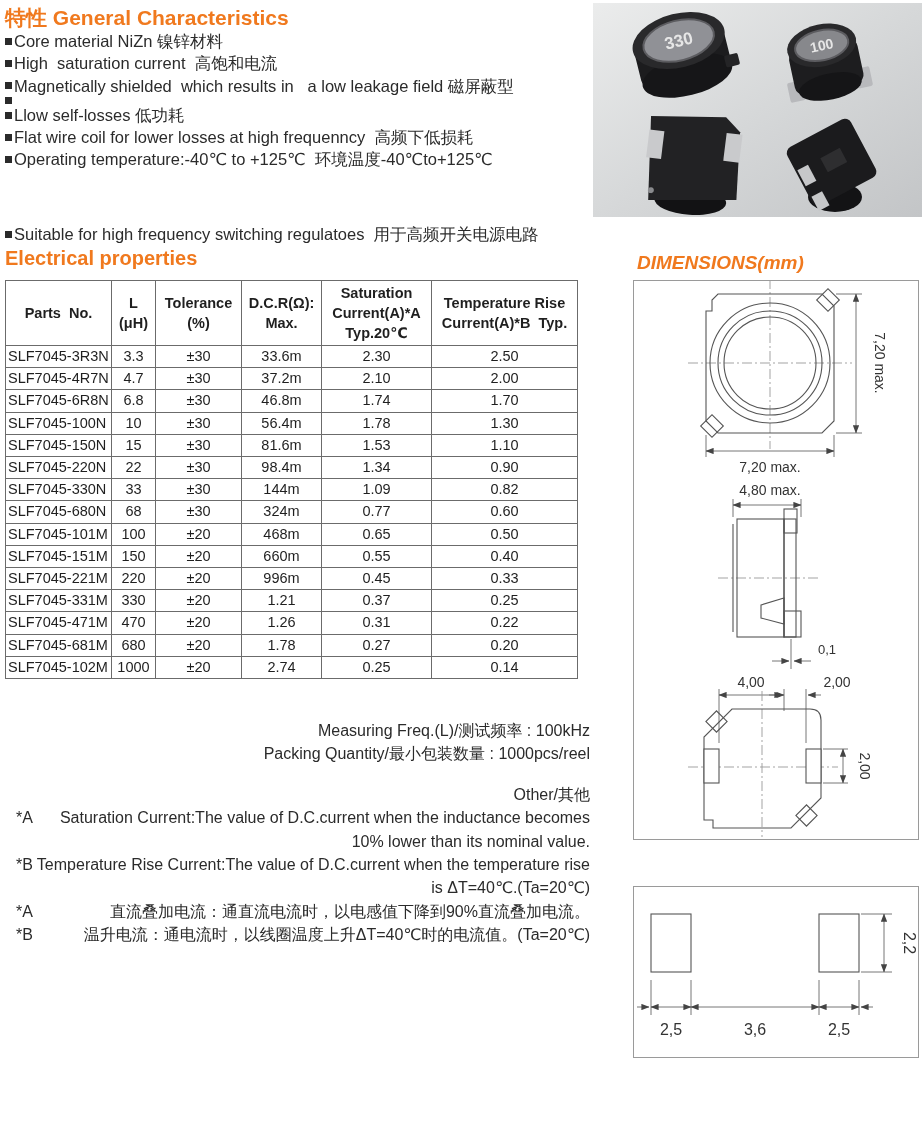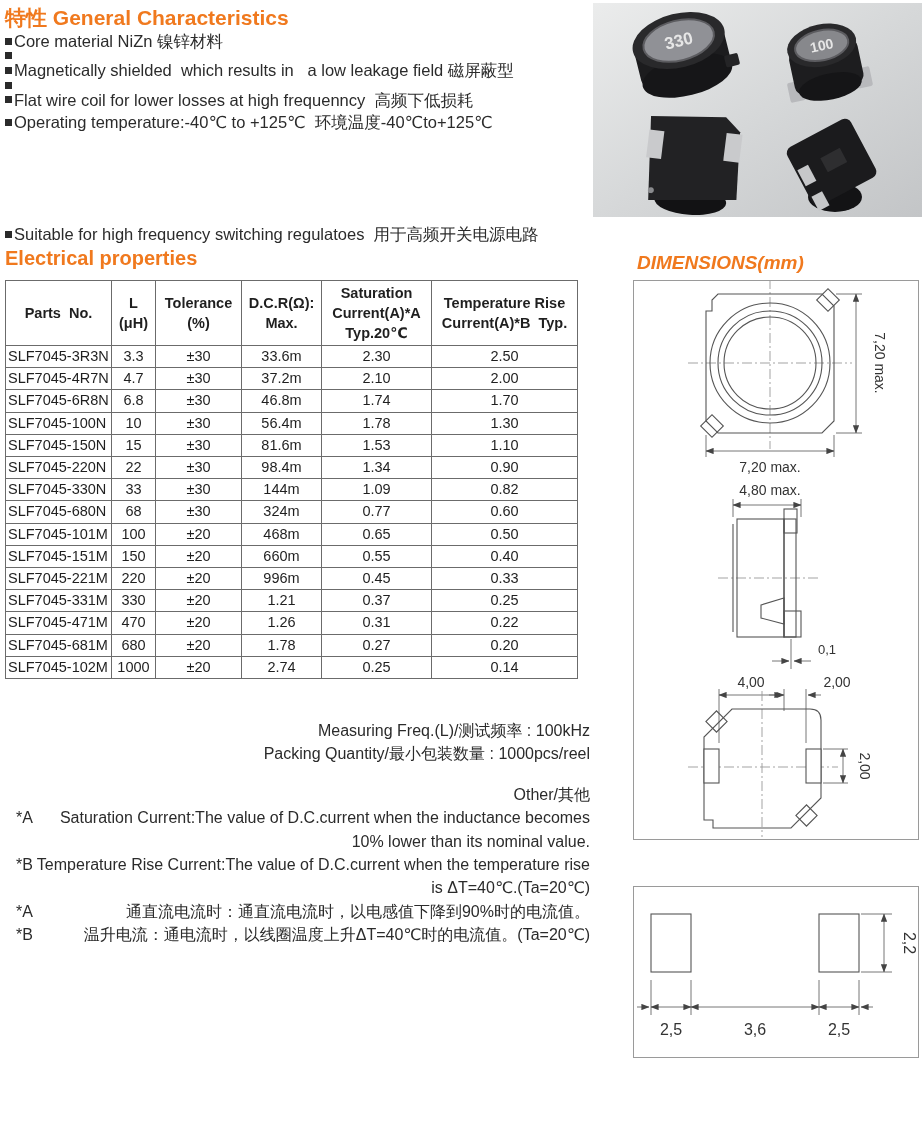--- a/index.html
+++ b/index.html
@@ -51,23 +51,24 @@
 </style>
 </head>
 <body>
 
 <div id="page">
 
   <h1 class="abs heading-lg" style="left:5px;top:4px;">特性 General Characteristics</h1>
 
   <div class="abs bullets" style="top:30px;width:585px;">
       <div class="bullet-line"><span class="bullet-sq"></span><span class="bullet-text">Core material NiZn 镍锌材料</span></div>
-      <div class="bullet-line"><span class="bullet-sq"></span></div>
+      <div class="bullet-line"><span class="bullet-sq"></span><span class="bullet-text">High  saturation current  高饱和电流</span></div>
       <div class="bullet-line"><span class="bullet-sq"></span><span class="bullet-text">Magnetically shielded  which results in   a low leakage field 磁屏蔽型</span></div>
       <div class="bullet-line"><span class="bullet-sq"></span></div>
+      <div class="bullet-line"><span class="bullet-sq"></span><span class="bullet-text">Llow self-losses 低功耗</span></div>
       <div class="bullet-line"><span class="bullet-sq"></span><span class="bullet-text">Flat wire coil for lower losses at high frequenncy  高频下低损耗</span></div>
       <div class="bullet-line"><span class="bullet-sq"></span><span class="bullet-text">Operating temperature:-40℃ to +125℃  环境温度-40℃to+125℃</span></div>
     </div>
 
 
   <div class="abs bullets" style="top:223px;width:585px;">
       <div class="bullet-line"><span class="bullet-sq"></span><span class="bullet-text">Suitable for high frequency switching regulatoes  用于高频开关电源电路</span></div>
     </div>
 
   <h2 class="abs heading-md" style="left:5px;top:247px;">Electrical properties</h2>
@@ -234,21 +235,21 @@
       <div class="note-line">
         <span class="note-tag">*A</span>
         <span class="note-text">Saturation Current:The value of D.C.current when the inductance becomes 10% lower than its nominal value.</span>
       </div>
       <div class="note-line">
         <span class="note-tag">*B</span>
         <span class="note-text">Temperature Rise Current:The value of D.C.current when the temperature rise is ΔT=40℃.(Ta=20℃)</span>
       </div>
       <div class="note-line">
         <span class="note-tag">*A</span>
-        <span class="note-text">通直流电流时：通直流电流时，以电感值下降到90%时的电流值。</span>
+        <span class="note-text">直流叠加电流：通直流电流时，以电感值下降到90%直流叠加电流。</span>
       </div>
       <div class="note-line">
         <span class="note-tag">*B</span>
         <span class="note-text">温升电流：通电流时，以线圈温度上升ΔT=40℃时的电流值。(Ta=20℃)</span>
       </div>
     </div>
 
   <div class="abs photo-box">
     <svg width="329" height="214" viewBox="0 0 329 214">
       <defs>

